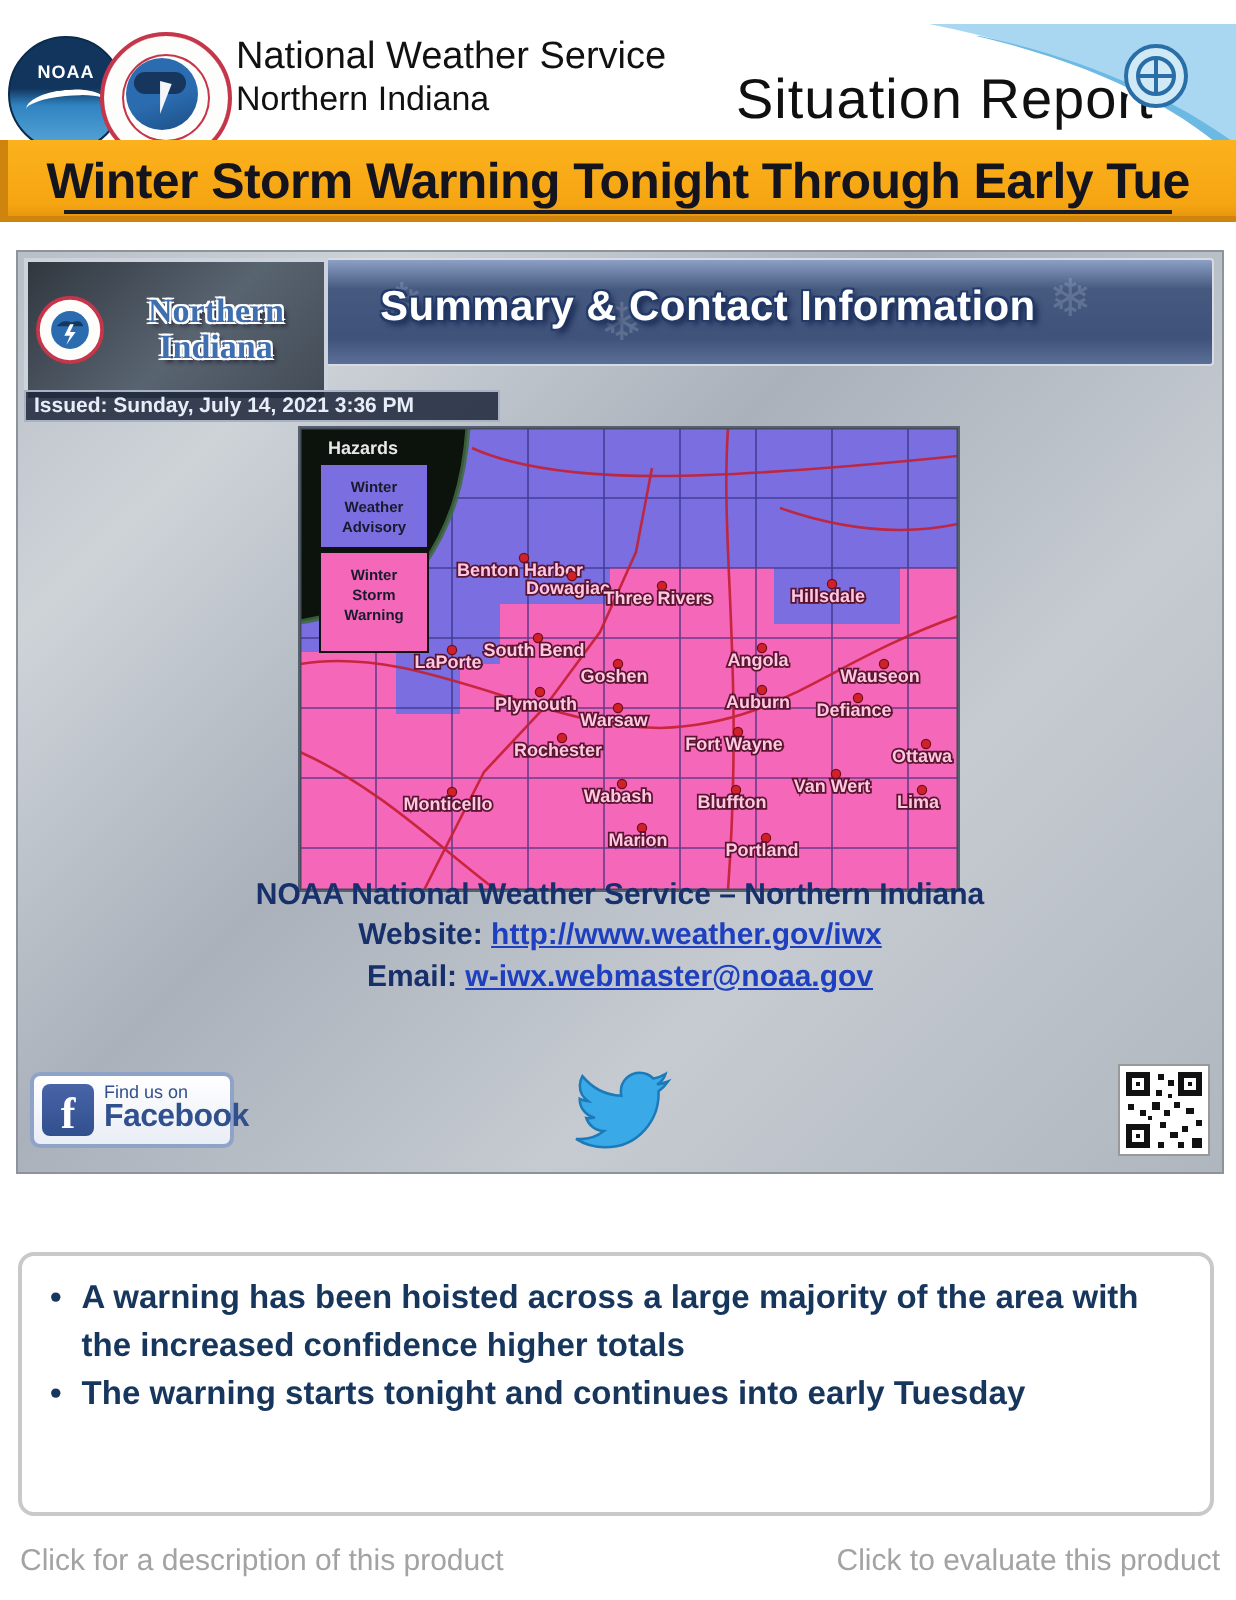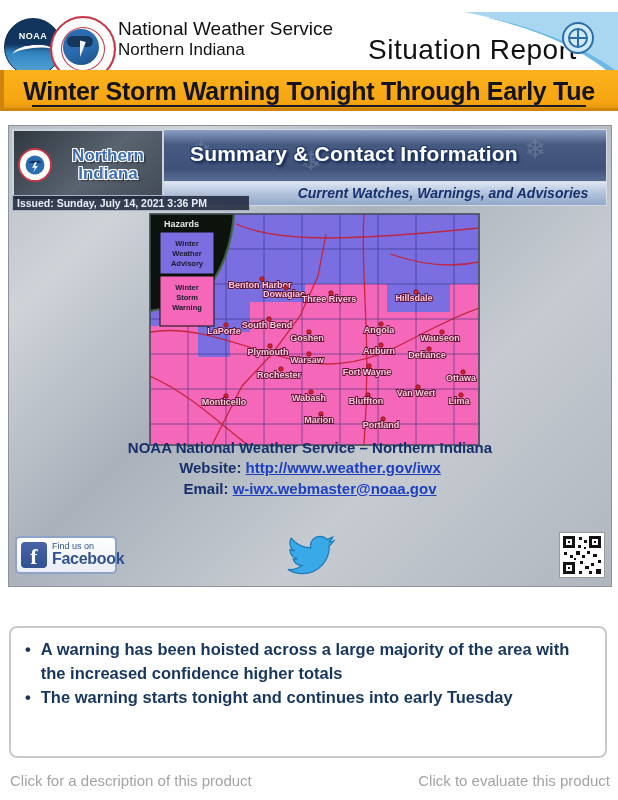--- a/index.html
+++ b/index.html
@@ -70,21 +70,21 @@
     position:absolute;width:100%;top:3px;text-align:center;padding-left:130px;box-sizing:border-box;
     font-style:italic;font-weight:bold;font-size:14px;color:#17306b;
   }
   .logo-box{
     position:absolute;left:3px;top:3px;width:140px;height:64px;
     background:linear-gradient(135deg,#30373f 0%,#596471 55%,#424b55 100%);
     border:2px solid #ccd3dd;display:flex;align-items:center;gap:6px;padding:2px 4px;box-sizing:content-box;
   }
   .mini-nws{width:34px;height:34px;flex:0 0 auto;}
   .logo-box-title{
-    font-family:Liberation Sans, sans-serif;font-weight:bold;font-size:17px;line-height:1.05;color:#3f6fae;
+    font-family:Liberation Serif, serif;font-weight:bold;font-size:17px;line-height:1.05;color:#3f6fae;
     text-shadow:-1px -1px 0 #fff,1px -1px 0 #fff,-1px 1px 0 #fff,1px 1px 0 #fff,2px 2px 2px #223;
     text-align:center;flex:1;
   }
   .issued-strip{
     position:absolute;left:3px;top:69px;width:238px;height:16px;
     background:rgba(28,38,58,.85);border:1px solid #a8b2c4;
     color:#e8eef8;font-size:10.5px;font-weight:bold;line-height:15px;padding-left:4px;box-sizing:border-box;
     white-space:nowrap;
   }
   .map-wrap{position:absolute;left:140px;top:87px;width:329px;height:231px;border:1px solid #55606e;}
@@ -154,23 +154,20 @@
   <div class="banner-underline"></div>
 </div>
 
 <div class="slide">
 
   <div class="slide-titlebar">
     <span class="flake" style="left:40px;top:6px;">❄</span>
     <span class="flake" style="left:150px;top:16px;">❄</span>
     <span class="flake" style="right:60px;top:4px;">❄</span>
     <div class="slide-title">Summary &amp; Contact Information</div>
-  </div>
-  <div class="slide-subbar">
-    <div class="slide-subtitle">Current Watches, Warnings, and Advisories</div>
   </div>
 
   <div class="logo-box">
     <svg class="mini-nws" viewBox="0 0 36 36">
       <circle cx="18" cy="18" r="17" fill="#fdfdfb" stroke="#c5364a" stroke-width="2"></circle>
       <circle cx="18" cy="18" r="10" fill="#2b6cb0"></circle>
       <path d="M11,16 q3,-4 8,-2 q5,-2 6,2 z" fill="#16365e"></path>
       <path d="M18,15 l-3,6 h3 l-2,5 5,-7 h-3 l2,-4 z" fill="#fff"></path>
     </svg>
     <div class="logo-box-title">

